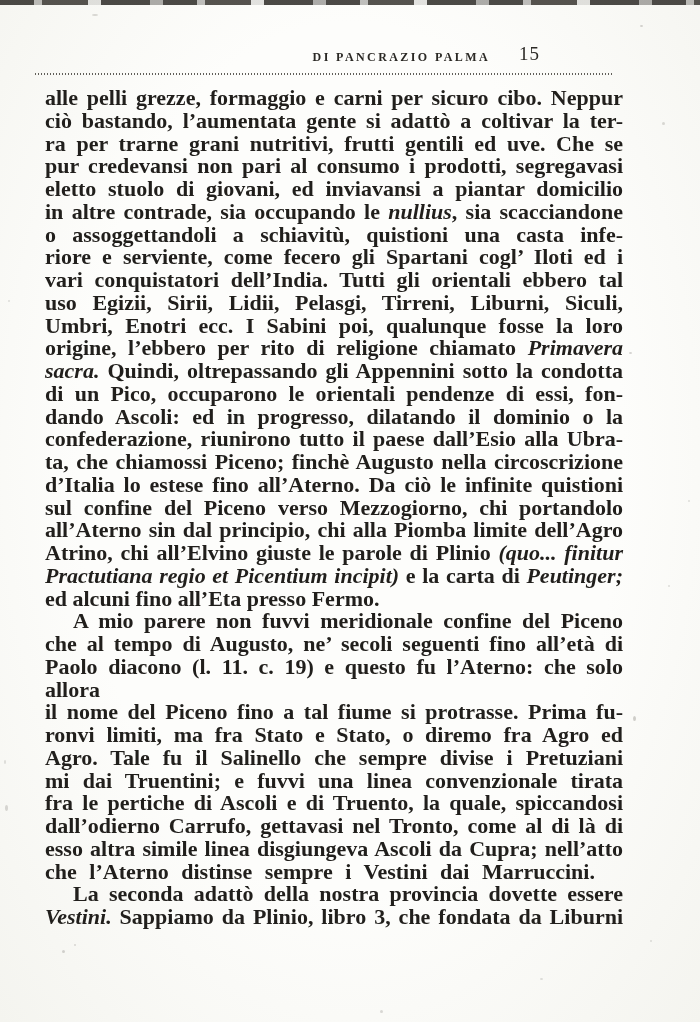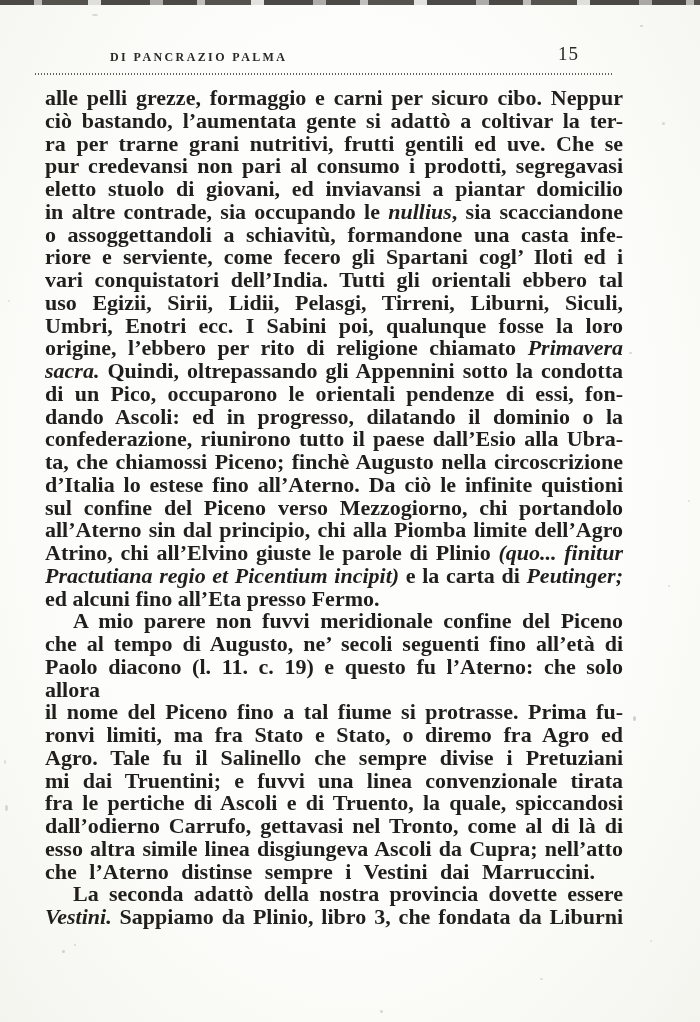--- a/index.html
+++ b/index.html
@@ -17,25 +17,25 @@
   .scan-band{
     position:absolute;top:0;left:0;width:700px;height:5px;
     background:repeating-linear-gradient(90deg,
       #2c2a26 0 34px, rgba(44,42,38,.35) 34px 42px,
       #383530 42px 88px, rgba(44,42,38,.15) 88px 101px,
       #2c2a26 101px 150px, rgba(44,42,38,.45) 150px 163px);
     opacity:.85;
   }
   .running-title{
     position:absolute;top:50px;left:110px;width:380px;
-    text-align:left;font-size:12px;font-weight:bold;
+    text-align:right;font-size:12px;font-weight:bold;
     letter-spacing:2.4px;color:#2b2925;
   }
   .page-number{
-    position:absolute;top:43px;left:558px;width:40px;
+    position:absolute;top:43px;left:519px;width:40px;
     font-size:19px;letter-spacing:1px;color:#2b2925;
   }
   .dotted-rule{
     position:absolute;top:73px;left:35px;width:578px;height:2px;
     background:repeating-linear-gradient(90deg, rgba(70,68,62,.85) 0 1px, transparent 1px 3px);
   }
   .text-block{
     position:absolute;top:87px;left:45px;width:578px;
     font-size:22px;line-height:22.75px;font-weight:bold;
   }
@@ -59,21 +59,21 @@
 
 <div class="dotted-rule"></div>
 
 <main class="text-block">
     <div class="line j"><span>alle pelli grezze, formaggio e carni per sicuro cibo. Neppur</span></div>
     <div class="line j"><span>ciò bastando, l’aumentata gente si adattò a coltivar la ter-</span></div>
     <div class="line j"><span>ra per trarne grani nutritivi, frutti gentili ed uve. Che se</span></div>
     <div class="line j"><span>pur credevansi non pari al consumo i prodotti, segregavasi</span></div>
     <div class="line j"><span>eletto stuolo di giovani, ed inviavansi a piantar domicilio</span></div>
     <div class="line j"><span>in altre contrade, sia occupando le </span><i>nullius</i><span>, sia scacciandone</span></div>
-    <div class="line j"><span>o assoggettandoli a schiavitù, formandone una casta infe-</span></div>
+    <div class="line j"><span>o assoggettandoli a schiavitù, quistioni una casta infe-</span></div>
     <div class="line j"><span>riore e serviente, come fecero gli Spartani cogl’ Iloti ed i</span></div>
     <div class="line j"><span>vari conquistatori dell’India. Tutti gli orientali ebbero tal</span></div>
     <div class="line j"><span>uso Egizii, Sirii, Lidii, Pelasgi, Tirreni, Liburni, Siculi,</span></div>
     <div class="line j"><span>Umbri, Enotri ecc. I Sabini poi, qualunque fosse la loro</span></div>
     <div class="line j"><span>origine, l’ebbero per rito di religione chiamato </span><i>Primavera</i></div>
     <div class="line j"><i>sacra.</i><span> Quindi, oltrepassando gli Appennini sotto la condotta</span></div>
     <div class="line j"><span>di un Pico, occuparono le orientali pendenze di essi, fon-</span></div>
     <div class="line j"><span>dando Ascoli: ed in progresso, dilatando il dominio o la</span></div>
     <div class="line j"><span>confederazione, riunirono tutto il paese dall’Esio alla Ubra-</span></div>
     <div class="line j"><span>ta, che chiamossi Piceno; finchè Augusto nella circoscrizione</span></div>

